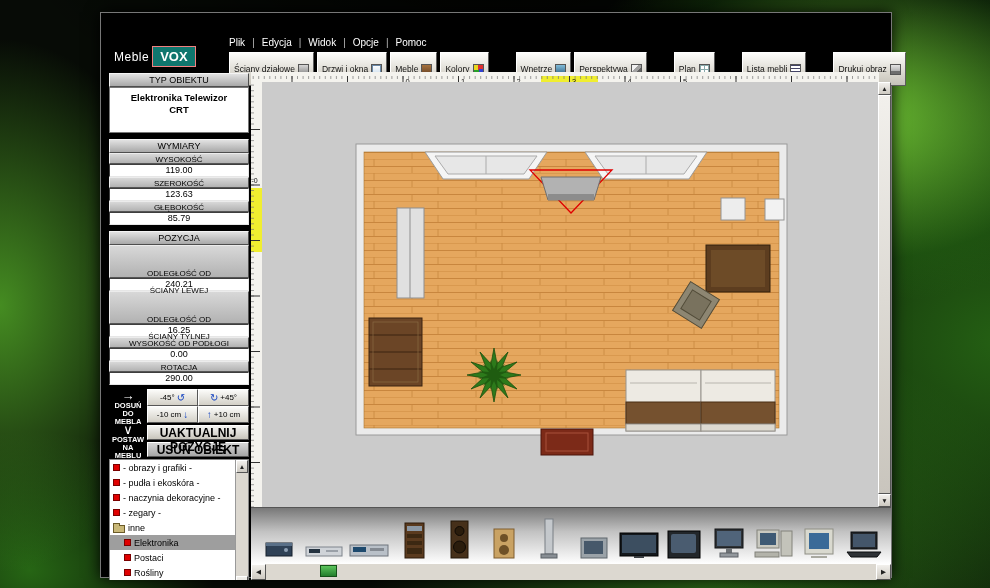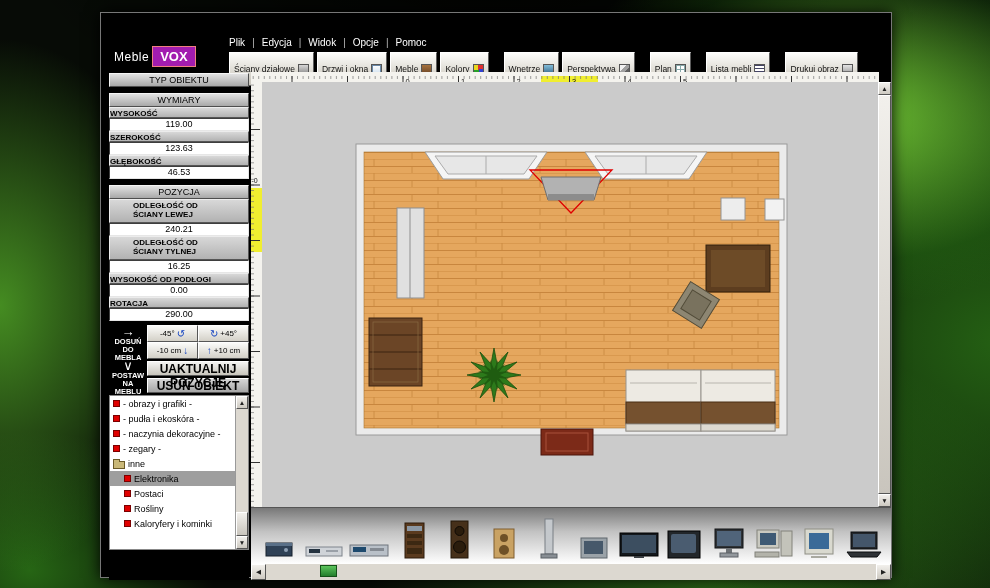--- a/index.html
+++ b/index.html
@@ -18,44 +18,44 @@
 .appicon{width:11px;height:11px;background:linear-gradient(#f05040,#a01208);border:1px solid #600;border-radius:2px}
 .titletext{color:#fff;font-size:10px;text-shadow:0 1px 1px #000}
 .winbtns{margin-left:auto;display:flex;gap:2px}
 .winbtn{height:13px;font-size:8px;color:#fff;display:flex;align-items:center;justify-content:center;border-radius:2px;border:1px solid #0a0a0a;cursor:default}
 .winbtn.min,.winbtn.max{width:21px;background:linear-gradient(#9ab4d8,#3c5c92 50%,#1f3a66)}
 .winbtn.close{width:30px;background:linear-gradient(#f49084,#c23420 45%,#7e0e02)}
 .app{position:absolute;left:0;top:20px;right:0;bottom:0;background:#000}
 
 .logo{position:absolute;left:13px;top:13px;display:flex;align-items:center;gap:3px}
 .logo .meble{color:#fff;font-size:12px;letter-spacing:.5px}
-.logo .vox{background:#a21caf;color:#fff;font-weight:bold;font-size:13px;padding:2px 7px;border:1px solid #f08080}
+.logo .vox{background:#0f766e;color:#fff;font-weight:bold;font-size:13px;padding:2px 7px;border:1px solid #f08080}
 .menubar{position:absolute;left:128px;top:4px;height:13px;display:flex;align-items:flex-start;gap:7px;color:#fff;font-size:10px}
 .menubar .sep{color:#bbb}
 .menubar .mitem{cursor:default}
 .toolbar{position:absolute;left:128px;top:19px;height:34px;display:flex;gap:3px}
 .tb-btn{background:linear-gradient(#fdfdfb,#d6d3ca 70%,#c6c3ba);border:1px solid;border-color:#fff #5c5c5c #5c5c5c #fff;font-size:8.5px;padding:1px 4px;display:flex;align-items:center;gap:3px;color:#111;white-space:nowrap}
-.tb-btn.g{margin-left:12px}
+.tb-btn.g{margin-left:24px}
 .tb-icon{width:11px;height:11px;border:1px solid #555;flex:none}
 .i-walls{background:linear-gradient(#d6d6d6,#8a8a8a)}
 .i-doors{background:linear-gradient(#fff,#cfe0ee);box-shadow:inset 0 0 0 1px #6888a8}
 .i-furn{background:linear-gradient(#a5713d,#6b4526)}
 .i-colors{background:conic-gradient(#e03030 0 25%,#3040d0 0 50%,#28a028 0 75%,#e8d820 0)}
 .i-inter{background:linear-gradient(#82bcd8,#35688c)}
 .i-persp{background:linear-gradient(135deg,#f0f0f0 38%,#a0a0a0 38% 62%,#606060 62%)}
 .i-plan{background:#fff;background-image:linear-gradient(#8aa 1px,transparent 1px),linear-gradient(90deg,#8aa 1px,transparent 1px);background-size:4px 4px}
 .i-list{background:#fff;background-image:linear-gradient(#446 1px,transparent 1px);background-size:100% 3px}
 .i-print{background:linear-gradient(#e4e4e4,#9a9a9a);box-shadow:inset 0 -3px 0 #6e6e6e}
 
 .left-panel{position:absolute;left:8px;top:40px;width:140px;height:507px;background:#000;overflow:hidden}
 .panel-header{height:14px;line-height:13px;text-align:center;font-size:9px;font-weight:normal;color:#000;background:linear-gradient(#e2e2e2,#a8a8a8);border:1px solid;border-color:#f4f4f4 #4e4e4e #4e4e4e #f4f4f4}
 .type-box{height:46px;background:#fff;border:1px solid #777;text-align:center;font-weight:bold;font-size:9.5px;line-height:12px;padding-top:4px;color:#000}
 .gap7{height:6px}.gap4{height:4px}
-.field-label{height:11px;line-height:11px;font-size:8px;font-weight:bold;background:linear-gradient(#d8d8d8,#b2b2b2);border:1px solid;border-color:#ececec #555 #555 #ececec;color:#000}
-.field-label.two{height:24px;line-height:9px;padding-top:1px}
+.field-label{height:11px;line-height:11px;text-align:center;font-size:8px;font-weight:normal;background:linear-gradient(#d8d8d8,#b2b2b2);border:1px solid;border-color:#ececec #555 #555 #ececec;color:#000}
+.field-label.two{height:33px;line-height:17px;padding-top:19px}
 .field-label.two .inner{display:block;max-width:92px;margin:0 auto}
 .field-value{height:13px;line-height:11px;text-align:center;font-size:9px;background:#fff;border:1px solid;border-color:#3e3e3e #e6e6e6 #e6e6e6 #3e3e3e;color:#000}
 .action-zone{display:flex;margin-top:0}
 .snap-col{width:38px}
 .snap-btn{height:34px;background:#000;color:#fff;text-align:center;cursor:default}
 .snap-arrow{font-size:13px;line-height:13px}
 .snap-text{font-size:7.5px;line-height:8px;font-weight:bold}
 .btn-col{flex:1}
 .btn-row{display:flex}
 .btn-row button{flex:1;height:17px;font-size:8px;background:linear-gradient(#fbfbf9,#d3d0c7);border:1px solid;border-color:#fff #565656 #565656 #fff;display:flex;align-items:center;justify-content:center;gap:2px;font-family:inherit;color:#000}
@@ -152,28 +152,32 @@
             <span class="tb-icon i-list"></span>
           </div>
       <div class="tb-btn g">
             <span>Drukuj obraz</span>
             <span class="tb-icon i-print"></span>
           </div>
     </div>
 
     <div class="left-panel">
       <div class="panel-header">TYP OBIEKTU</div>
+      <div class="type-box">
+        <div>Elektronika Telewizor</div>
+        <div>CRT</div>
+      </div>
       <div class="gap7"></div>
       <div class="panel-header">WYMIARY</div>
       <div class="field-label">WYSOKOŚĆ</div>
       <div class="field-value">119.00</div>
       <div class="field-label">SZEROKOŚĆ</div>
       <div class="field-value">123.63</div>
       <div class="field-label">GŁĘBOKOŚĆ</div>
-      <div class="field-value">46.53</div>
+      <div class="field-value">85.79</div>
       <div class="gap7"></div>
       <div class="panel-header">POZYCJA</div>
       <div class="field-label two">
             <span class="inner">ODLEGŁOŚĆ OD ŚCIANY LEWEJ</span>
           </div>
       <div class="field-value">240.21</div>
       <div class="field-label two">
             <span class="inner">ODLEGŁOŚĆ OD ŚCIANY TYLNEJ</span>
           </div>
       <div class="field-value">16.25</div>

